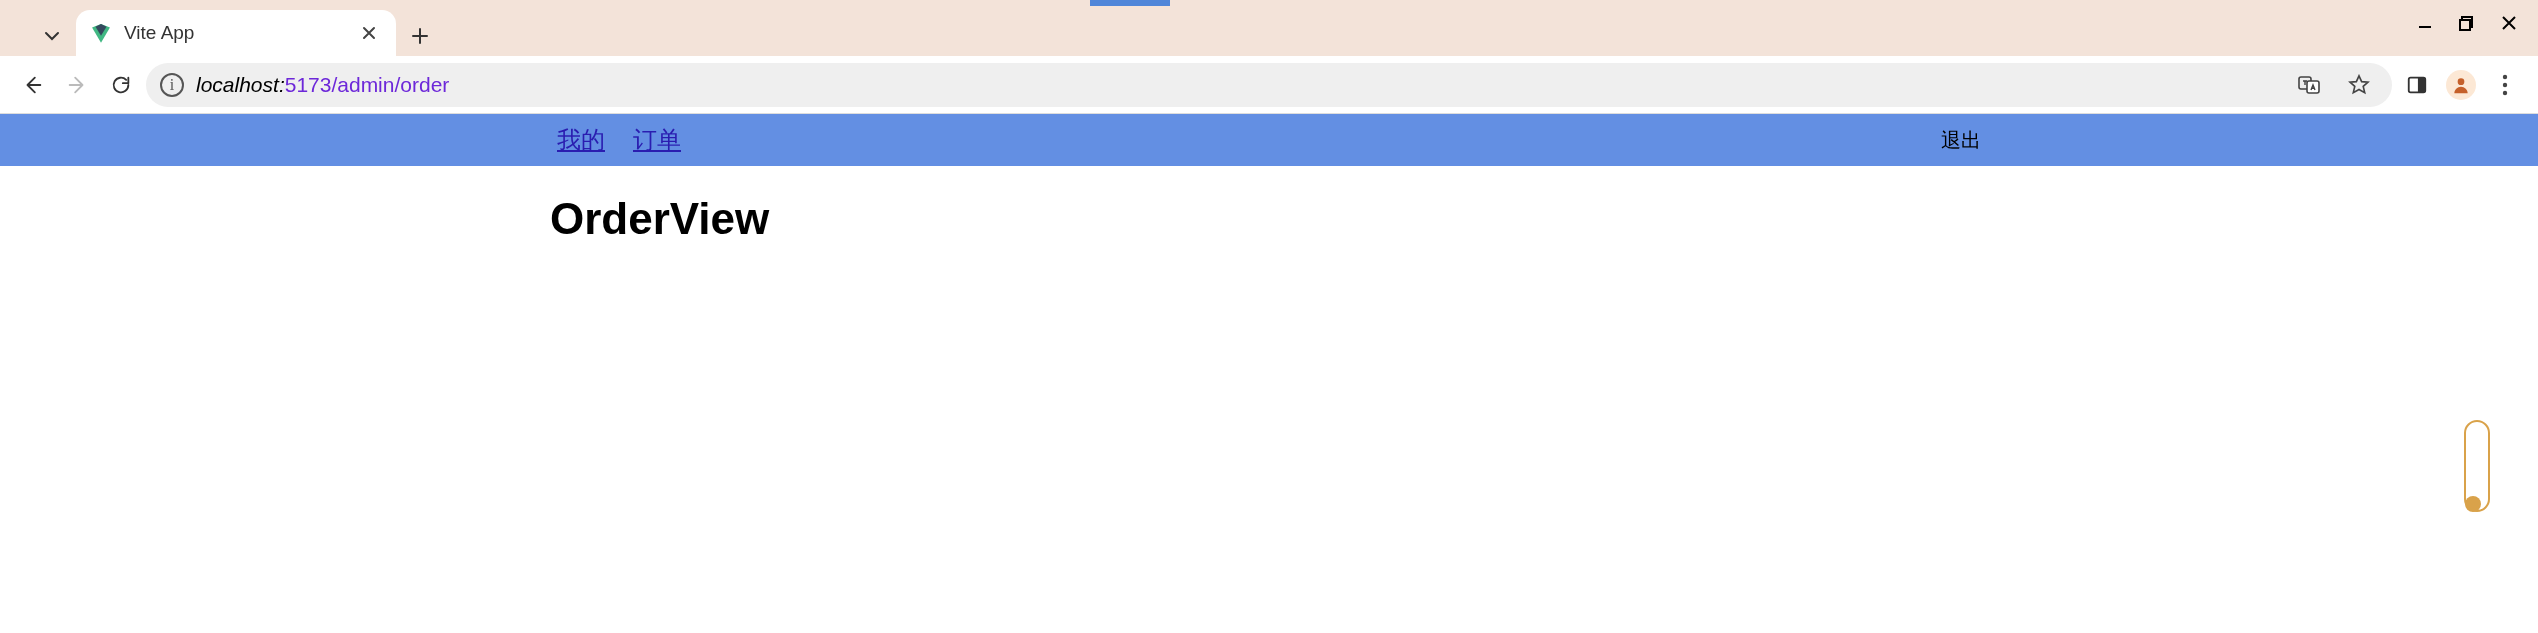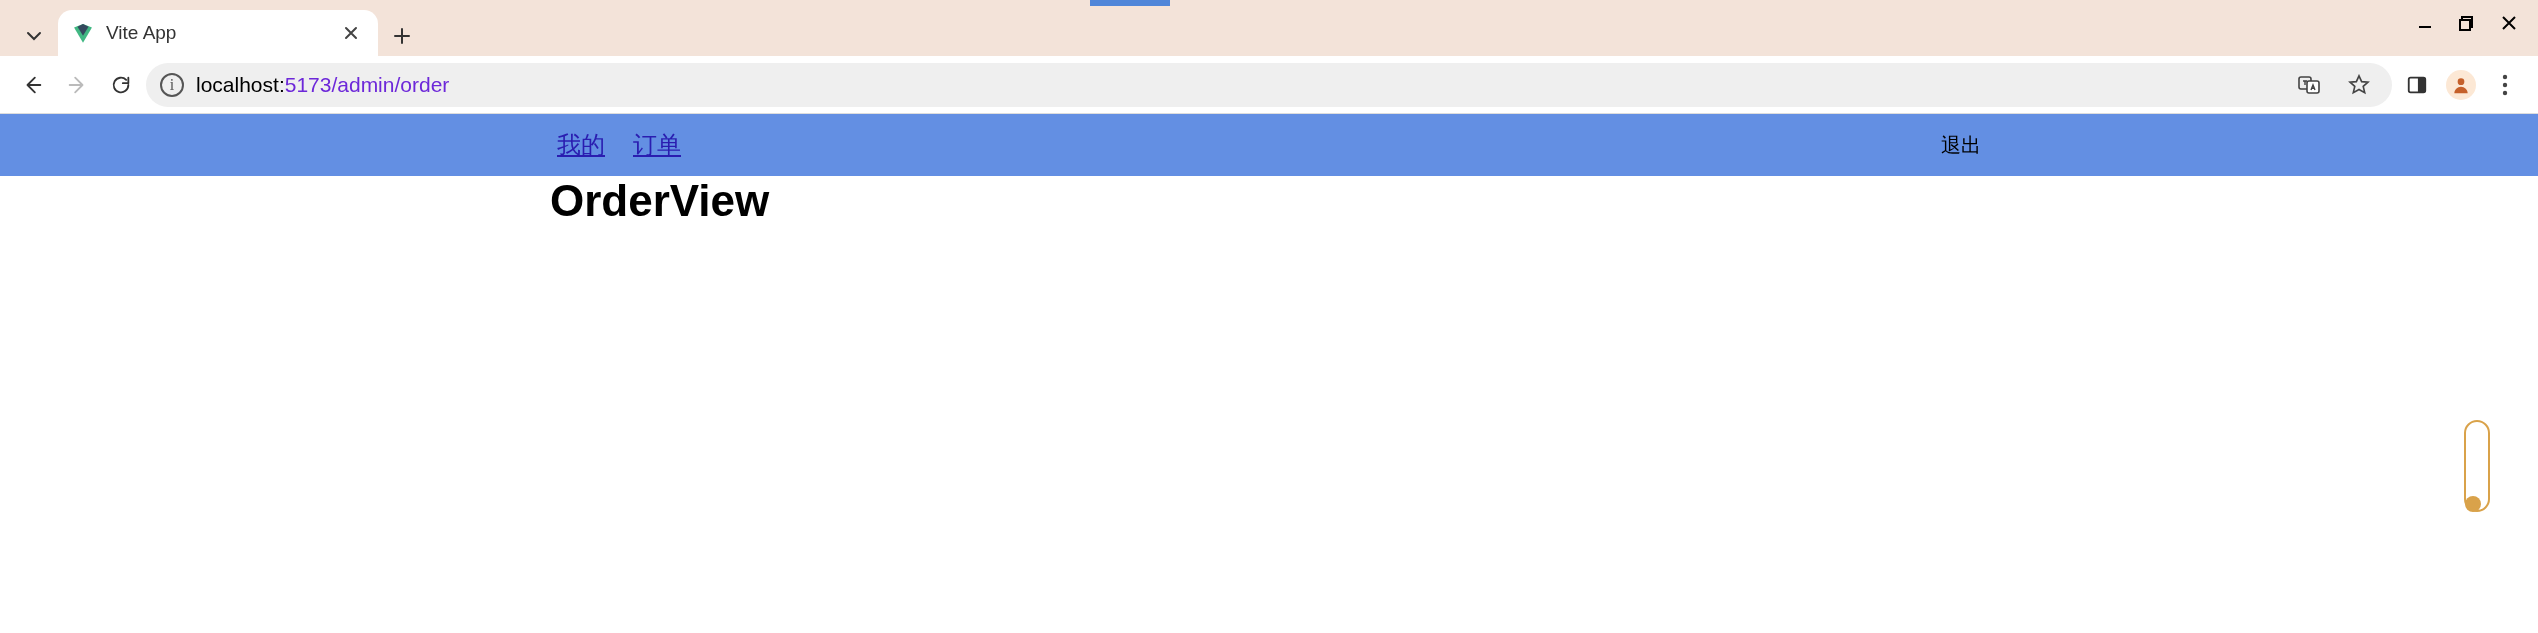--- a/index.html
+++ b/index.html
@@ -11,21 +11,21 @@
     overflow: hidden;
     position: relative;
   }
 
   
   .chrome-top {
     height: 56px;
     background: #f3e3d9;
     display: flex;
     align-items: flex-end;
-    padding: 0 8px;
+    padding: 0 26px;
     position: relative;
   }
   .win-controls {
     position: absolute;
     right: 0;
     top: 0;
     display: flex;
     gap: 24px;
     padding: 14px 20px;
     align-items: center;
@@ -113,21 +113,21 @@
     border-radius:50%;
     display:flex; align-items:center; justify-content:center;
     font-family: serif;
     font-size:16px;
     color:#555;
   }
   .url {
     font-size: 21px;
     color:#333;
   }
-  .url .host { color:#000; }
+  .url .host { color:#000;font-style:italic; }
   .url .rest { color:#6d28d9; }
   .omnibox-spacer { flex:1; }
   .right-icon {
     width:38px; height:38px;
     display:flex; align-items:center; justify-content:center;
     color:#444;
   }
   .avatar-circle {
     width:30px; height:30px;
     border-radius:50%;
@@ -136,21 +136,21 @@
   }
 
   
   .page-root {
     background:#fff;
     height: calc(633px - 56px - 58px);
     position:relative;
   }
   .app-navbar {
     background:#638fe3;
-    height: 62px;
+    height: 52px;
     display:flex;
     align-items:center;
   }
   .nav-inner {
     width: 1440px;
     margin: 0 auto;
     display:flex;
     align-items:center;
     justify-content:space-between;
     padding: 0 8px;
@@ -163,20 +163,21 @@
   }
   .nav-right {
     color:#000;
     font-size: 20px;
   }
   .page-heading {
     font-size: 44px;
     font-weight: 700;
     color:#000;
     margin-left: 550px;
+    margin-top: 28px;
   }
 
   
   .float-widget {
     position:absolute;
     right: 48px;
     top: 420px;
     width: 26px;
     height: 92px;
     border: 2px solid #d9a24a;

